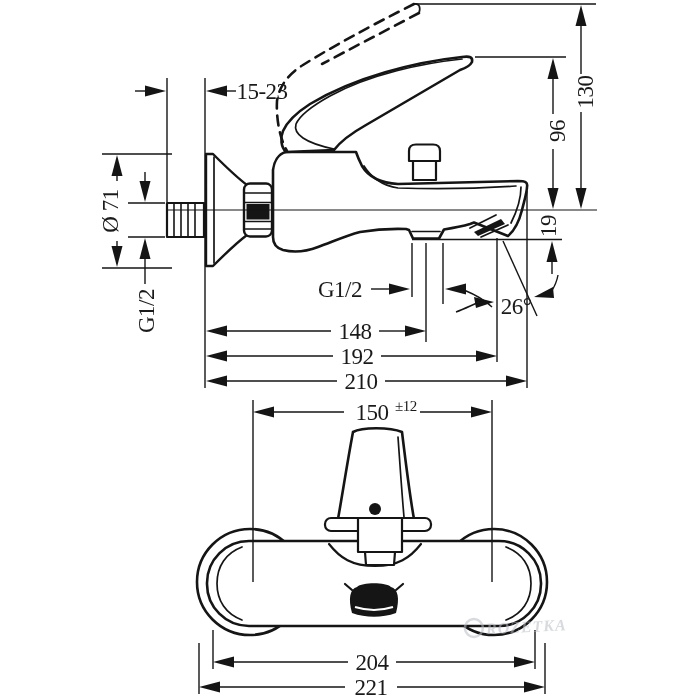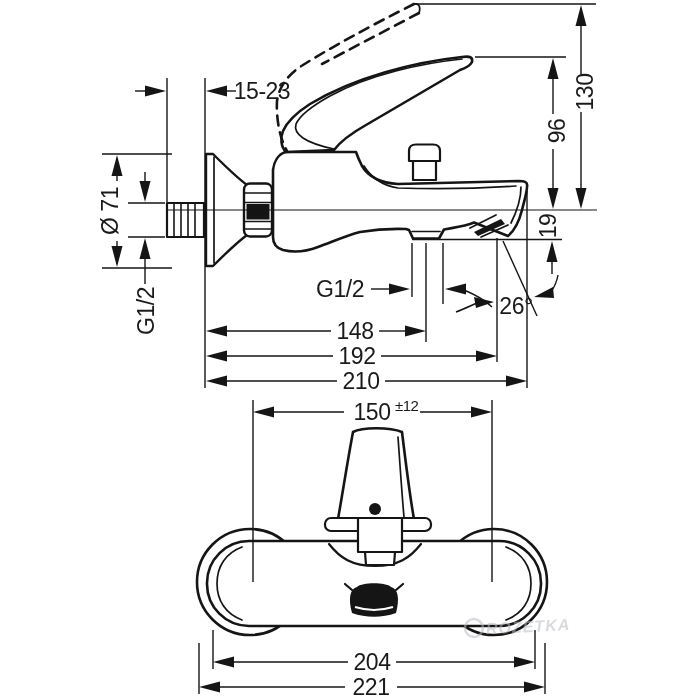--- a/index.html
+++ b/index.html
@@ -1,17 +1,17 @@
 <!DOCTYPE html>
 <html><head>
 <meta charset="utf-8">
 <style>
   html,body{margin:0;padding:0;background:#fff;}
   .stage{position:relative;width:700px;height:700px;background:#ffffff;overflow:hidden;
-         font-family:Liberation Sans, sans-serif;}
+         font-family:Liberation Serif, serif;}
   svg{display:block}
   
   .ol  {fill:#ffffff;stroke:#151515;stroke-width:2.6;stroke-linejoin:round;stroke-linecap:round;}
   .ol2 {fill:none;stroke:#151515;stroke-width:2.2;stroke-linejoin:round;stroke-linecap:round;}
   .thin{fill:none;stroke:#151515;stroke-width:1.7;stroke-linecap:round;}
   .dl  {fill:none;stroke:#151515;stroke-width:1.4;stroke-linecap:butt;}
   .cl  {fill:none;stroke:#151515;stroke-width:1.2;}
   .ar  {fill:#151515;stroke:none;}
   .dark{fill:#151515;stroke:none;}
   .dash{fill:none;stroke:#151515;stroke-width:2.6;stroke-dasharray:10 7;stroke-linecap:round;}

